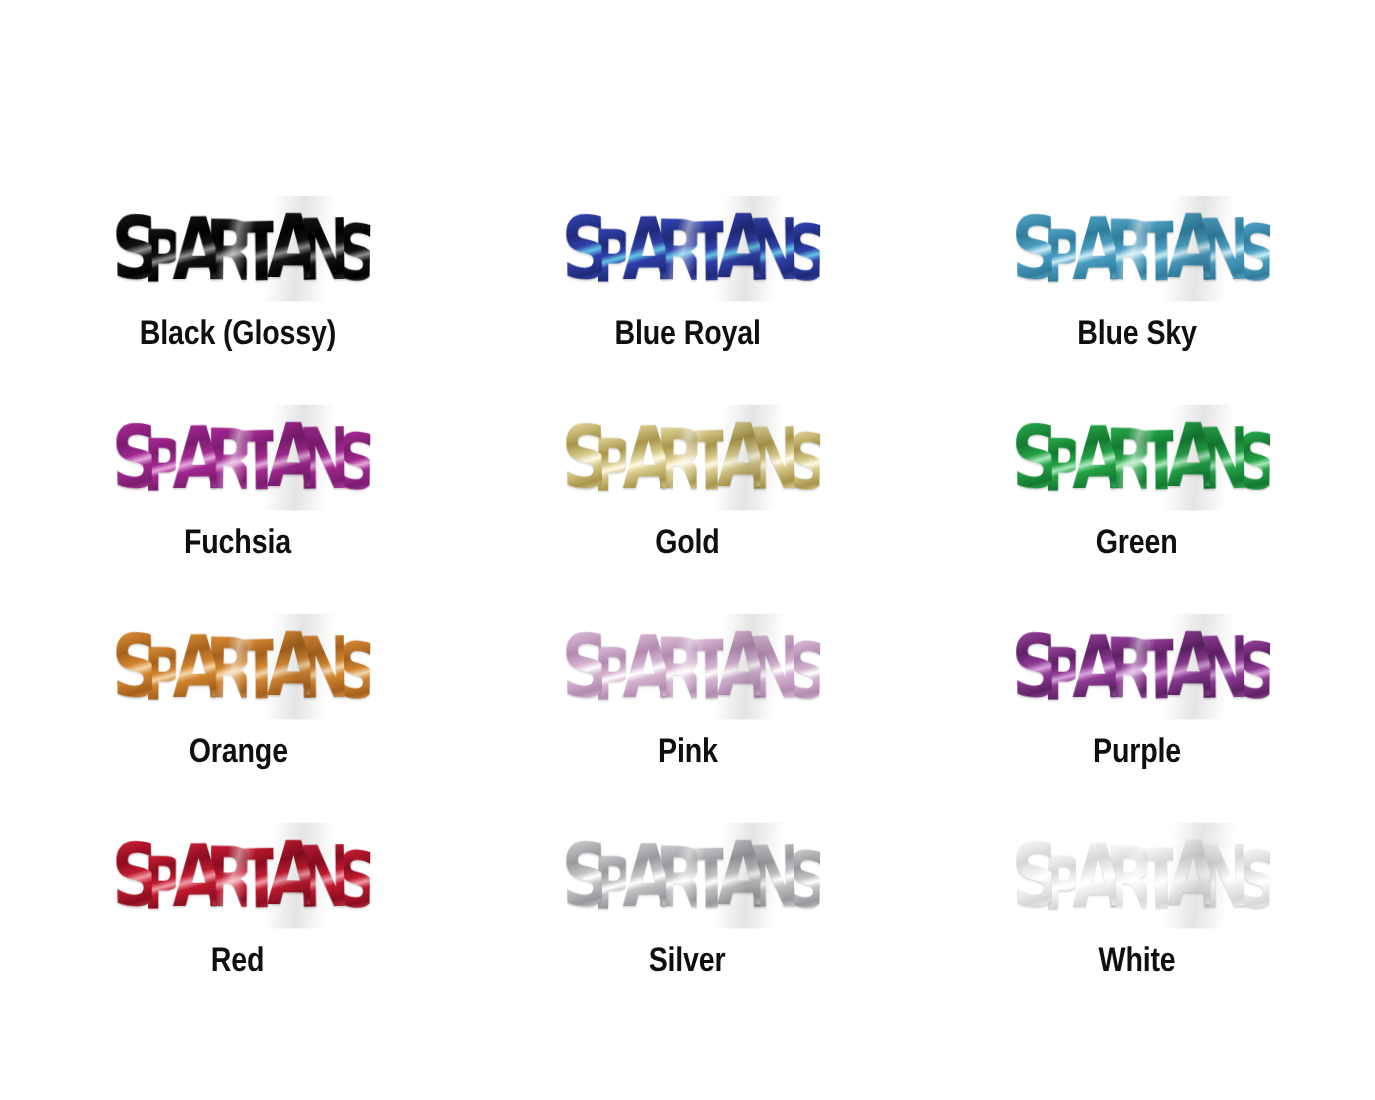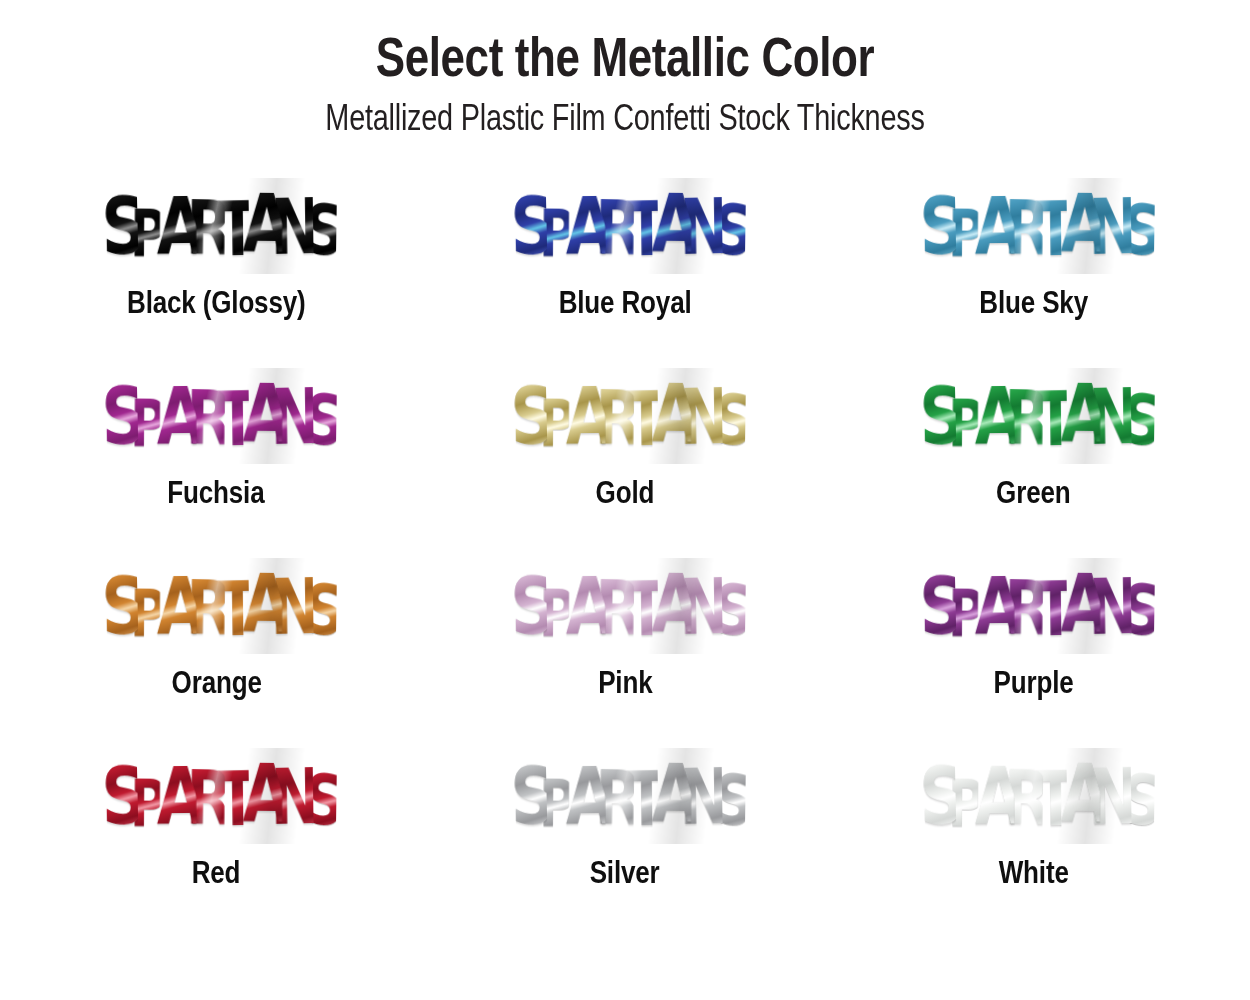--- a/index.html
+++ b/index.html
@@ -137,24 +137,20 @@
     transform-origin: center top;
     white-space: nowrap;
     margin-top: 12px;
   }
 </style>
 </head>
 <body>
 
 <div id="page">
 
-  <div class="header">
-    <div class="title">Select the Metallic Color</div>
-    <div class="subtitle">Metallized Plastic Film Confetti Stock Thickness</div>
-  </div>
 
   <div class="grid" id="swatch-grid">
       <div class="swatch">
         <div class="wordart-wrap">
           <div class="wordart"><span class="g g1" style="background-image: linear-gradient(168deg, rgb(74, 74, 74) 0%, rgb(18, 18, 18) 16%, rgb(0, 0, 0) 34%, rgb(18, 18, 18) 48%, rgb(143, 143, 143) 55%, rgb(18, 18, 18) 62%, rgb(0, 0, 0) 78%, rgb(74, 74, 74) 92%, rgb(18, 18, 18) 100%); background-clip: text; color: transparent; -webkit-text-fill-color: transparent; filter: drop-shadow(rgba(0, 0, 0, 0.22) 0.5px 1px 0.8px);">S</span><span class="g g2" style="background-image: linear-gradient(168deg, rgb(74, 74, 74) 0%, rgb(18, 18, 18) 16%, rgb(0, 0, 0) 34%, rgb(18, 18, 18) 48%, rgb(143, 143, 143) 55%, rgb(18, 18, 18) 62%, rgb(0, 0, 0) 78%, rgb(74, 74, 74) 92%, rgb(18, 18, 18) 100%); background-clip: text; color: transparent; -webkit-text-fill-color: transparent; filter: drop-shadow(rgba(0, 0, 0, 0.22) 0.5px 1px 0.8px);">P</span><span class="g g3" style="background-image: linear-gradient(168deg, rgb(74, 74, 74) 0%, rgb(18, 18, 18) 16%, rgb(0, 0, 0) 34%, rgb(18, 18, 18) 48%, rgb(143, 143, 143) 55%, rgb(18, 18, 18) 62%, rgb(0, 0, 0) 78%, rgb(74, 74, 74) 92%, rgb(18, 18, 18) 100%); background-clip: text; color: transparent; -webkit-text-fill-color: transparent; filter: drop-shadow(rgba(0, 0, 0, 0.22) 0.5px 1px 0.8px);">A</span><span class="g g4" style="background-image: linear-gradient(168deg, rgb(74, 74, 74) 0%, rgb(18, 18, 18) 16%, rgb(0, 0, 0) 34%, rgb(18, 18, 18) 48%, rgb(143, 143, 143) 55%, rgb(18, 18, 18) 62%, rgb(0, 0, 0) 78%, rgb(74, 74, 74) 92%, rgb(18, 18, 18) 100%); background-clip: text; color: transparent; -webkit-text-fill-color: transparent; filter: drop-shadow(rgba(0, 0, 0, 0.22) 0.5px 1px 0.8px);">R</span><span class="g g5" style="background-image: linear-gradient(168deg, rgb(74, 74, 74) 0%, rgb(18, 18, 18) 16%, rgb(0, 0, 0) 34%, rgb(18, 18, 18) 48%, rgb(143, 143, 143) 55%, rgb(18, 18, 18) 62%, rgb(0, 0, 0) 78%, rgb(74, 74, 74) 92%, rgb(18, 18, 18) 100%); background-clip: text; color: transparent; -webkit-text-fill-color: transparent; filter: drop-shadow(rgba(0, 0, 0, 0.22) 0.5px 1px 0.8px);">T</span><span class="g g6" style="background-image: linear-gradient(168deg, rgb(74, 74, 74) 0%, rgb(18, 18, 18) 16%, rgb(0, 0, 0) 34%, rgb(18, 18, 18) 48%, rgb(143, 143, 143) 55%, rgb(18, 18, 18) 62%, rgb(0, 0, 0) 78%, rgb(74, 74, 74) 92%, rgb(18, 18, 18) 100%); background-clip: text; color: transparent; -webkit-text-fill-color: transparent; filter: drop-shadow(rgba(0, 0, 0, 0.22) 0.5px 1px 0.8px);">A</span><span class="g g7" style="background-image: linear-gradient(168deg, rgb(74, 74, 74) 0%, rgb(18, 18, 18) 16%, rgb(0, 0, 0) 34%, rgb(18, 18, 18) 48%, rgb(143, 143, 143) 55%, rgb(18, 18, 18) 62%, rgb(0, 0, 0) 78%, rgb(74, 74, 74) 92%, rgb(18, 18, 18) 100%); background-clip: text; color: transparent; -webkit-text-fill-color: transparent; filter: drop-shadow(rgba(0, 0, 0, 0.22) 0.5px 1px 0.8px);">N</span><span class="g g8" style="background-image: linear-gradient(168deg, rgb(74, 74, 74) 0%, rgb(18, 18, 18) 16%, rgb(0, 0, 0) 34%, rgb(18, 18, 18) 48%, rgb(143, 143, 143) 55%, rgb(18, 18, 18) 62%, rgb(0, 0, 0) 78%, rgb(74, 74, 74) 92%, rgb(18, 18, 18) 100%); background-clip: text; color: transparent; -webkit-text-fill-color: transparent; filter: drop-shadow(rgba(0, 0, 0, 0.22) 0.5px 1px 0.8px);">S</span></div>
           <div class="shimmer" style="background: linear-gradient(104deg, rgba(255, 255, 255, 0) 40%, rgba(255, 255, 255, 0) 46%, rgba(255, 255, 255, 0.85) 49%, rgba(255, 255, 255, 0) 53%, rgba(255, 255, 255, 0) 60%);"></div>
           <div class="shimmer-dark" style="background: linear-gradient(96deg, rgba(0, 0, 0, 0) 58%, rgba(0, 0, 0, 0.35) 66%, rgba(0, 0, 0, 0) 74%);"></div>
         </div>
         <div class="label" style="color: rgb(15, 15, 15);">Black (Glossy)</div>
       </div>

